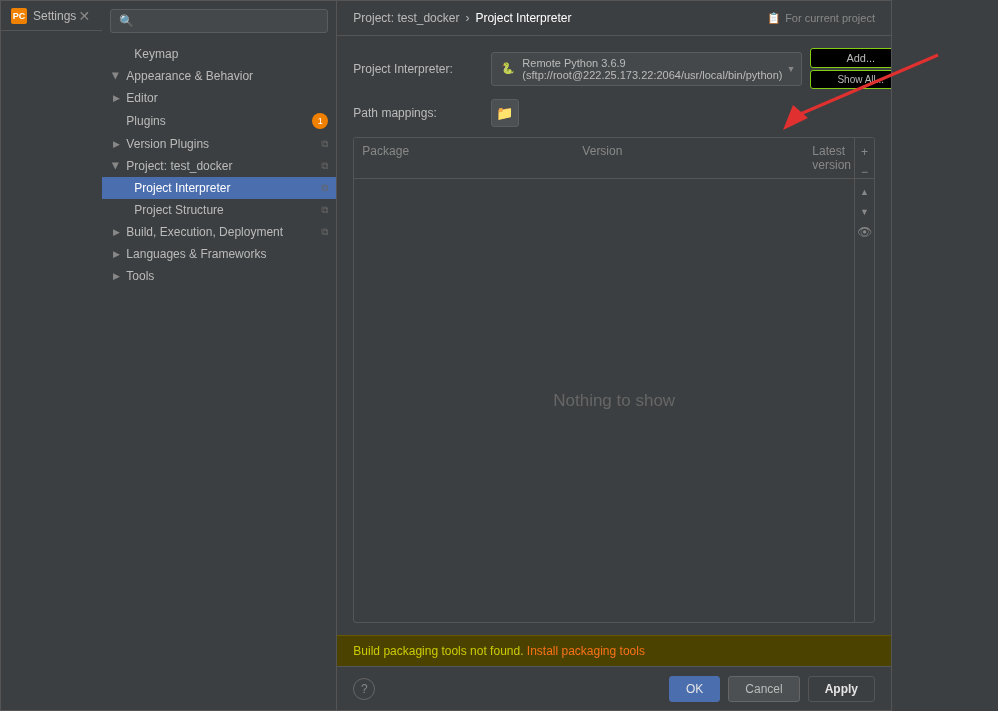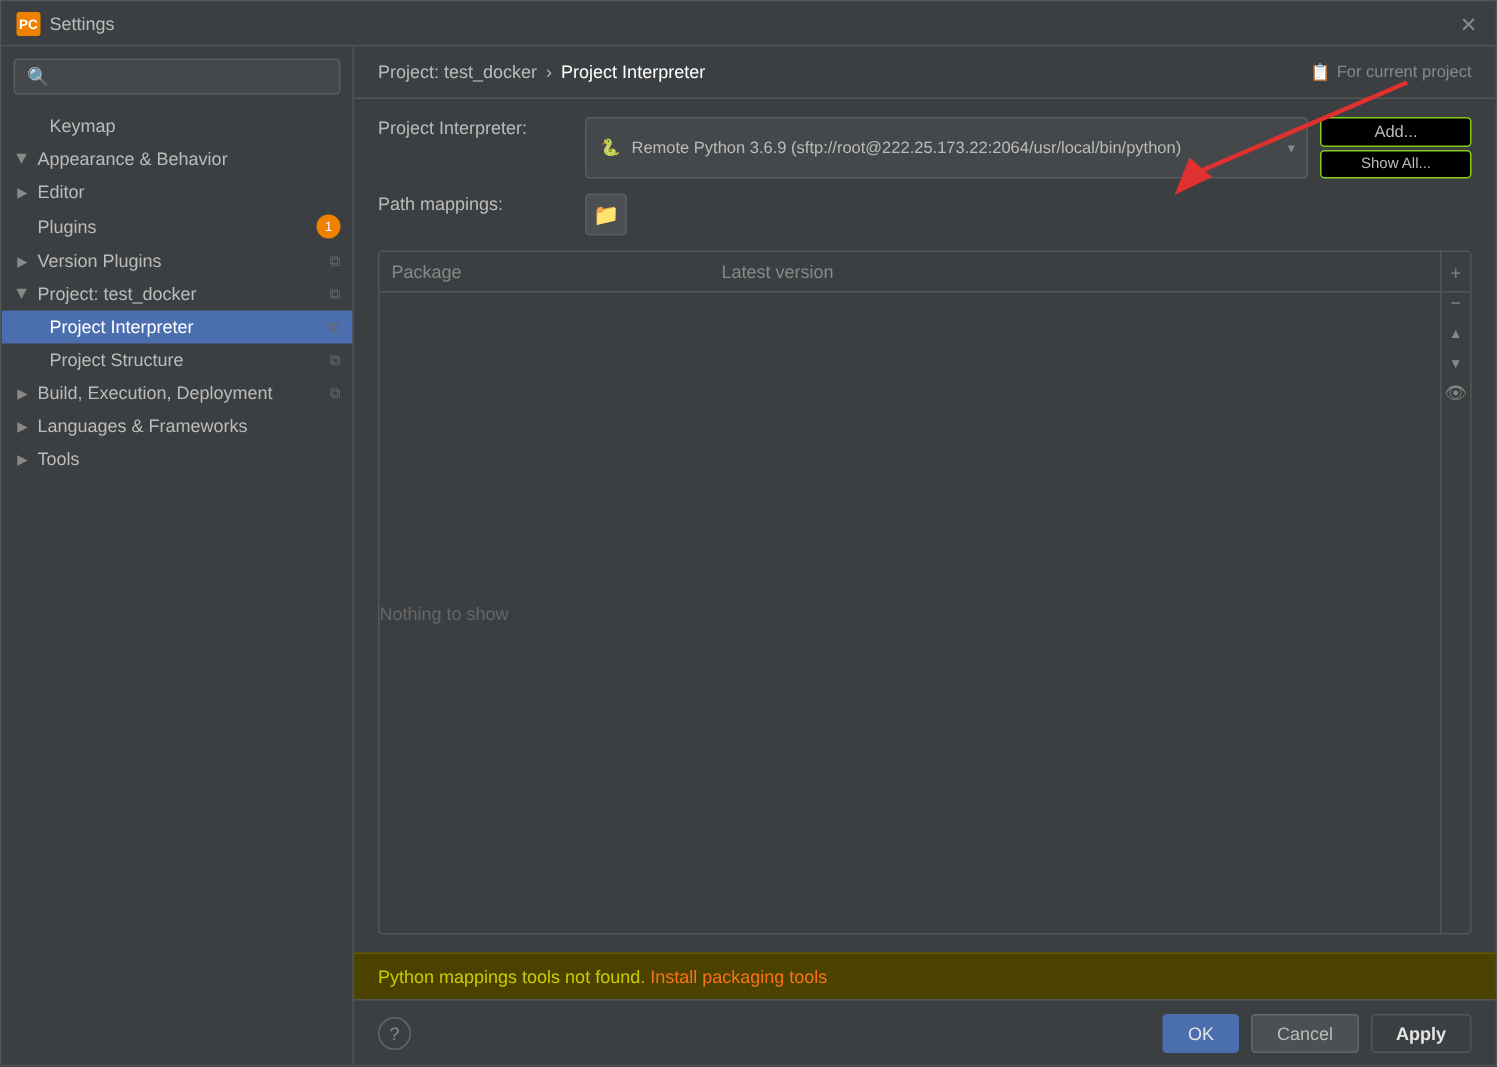--- a/index.html
+++ b/index.html
@@ -8,24 +8,24 @@
       height: 711px;
       background: #3c3f41;
       font-family: 'Segoe UI', Arial, sans-serif;
       font-size: 12px;
       color: #bbbbbb;
       overflow: hidden;
     }
 
     
     .window {
-      width: 998px;
+      width: 892px;
       height: 711px;
       display: flex;
-      flex-direction: column;
+      flex-direction: row;
       border: 1px solid #555;
     }
 
     .titlebar {
       height: 30px;
       background: #3c3f41;
       display: flex;
       align-items: center;
       padding: 0 10px;
       border-bottom: 1px solid #555;
@@ -199,20 +199,21 @@
       flex: 1;
       padding: 12px 16px;
       display: flex;
       flex-direction: column;
       overflow: hidden;
     }
 
     
     .form-row {
       display: flex;
+      align-items: center;
       margin-bottom: 10px;
       gap: 8px;
     }
 
     .form-label {
       width: 130px;
       color: #bbbbbb;
       font-size: 12px;
       flex-shrink: 0;
     }
@@ -288,23 +289,23 @@
     }
 
     .table-header .col-package { flex: 0 0 220px; }
     .table-header .col-version { flex: 0 0 230px; }
     .table-header .col-latest { flex: 1; }
 
     .table-body {
       flex: 1;
       display: flex;
       align-items: center;
-      justify-content: flex-start;
+      justify-content: center;
       color: #666;
-      font-size: 12px;
+      font-size: 17px;
     }
 
     
     .table-actions {
       position: absolute;
       right: 0;
       top: 0;
       bottom: 0;
       width: 20px;
       border-left: 1px solid #555;
@@ -538,20 +539,21 @@
           <span class="form-label">Path mappings:</span>
           <div class="folder-icon-btn">
             <span>📁</span>
           </div>
           <div style="width:68px;"></div>
         </div>
 
         <div class="table-container">
           <div class="table-header">
             <span class="col-package">Package</span>
+            <span class="col-version">Version</span>
             <span class="col-latest">Latest version</span>
           </div>
           <div class="table-body">
             <span>Nothing to show</span>
           </div>
 
           <div class="table-actions">
             <span class="table-action-btn">+</span>
             <span class="table-action-btn">−</span>
             <span class="table-action-btn" style="font-size:9px;">▲</span>
@@ -561,21 +563,21 @@
         </div>
 
         <svg style="position:absolute; top:50px; right:40px; pointer-events:none;" width="220" height="80">
           <line x1="200" y1="5" x2="60" y2="65" stroke="#e03030" stroke-width="3"></line>
           <polygon points="55,55 45,80 70,68" fill="#e03030"></polygon>
         </svg>
 
       </div>
 
       <div class="warning-bar">
-        <span>Python mappings tools not found.</span>
+        <span>Build packaging tools not found.</span>
         <a href="#">Install packaging tools</a>
       </div>
 
       <div class="footer">
         <div class="footer-left">
           <div class="help-btn">?</div>
         </div>
         <button class="btn btn-primary">OK</button>
         <button class="btn btn-default">Cancel</button>
         <button class="btn btn-disabled">Apply</button>

